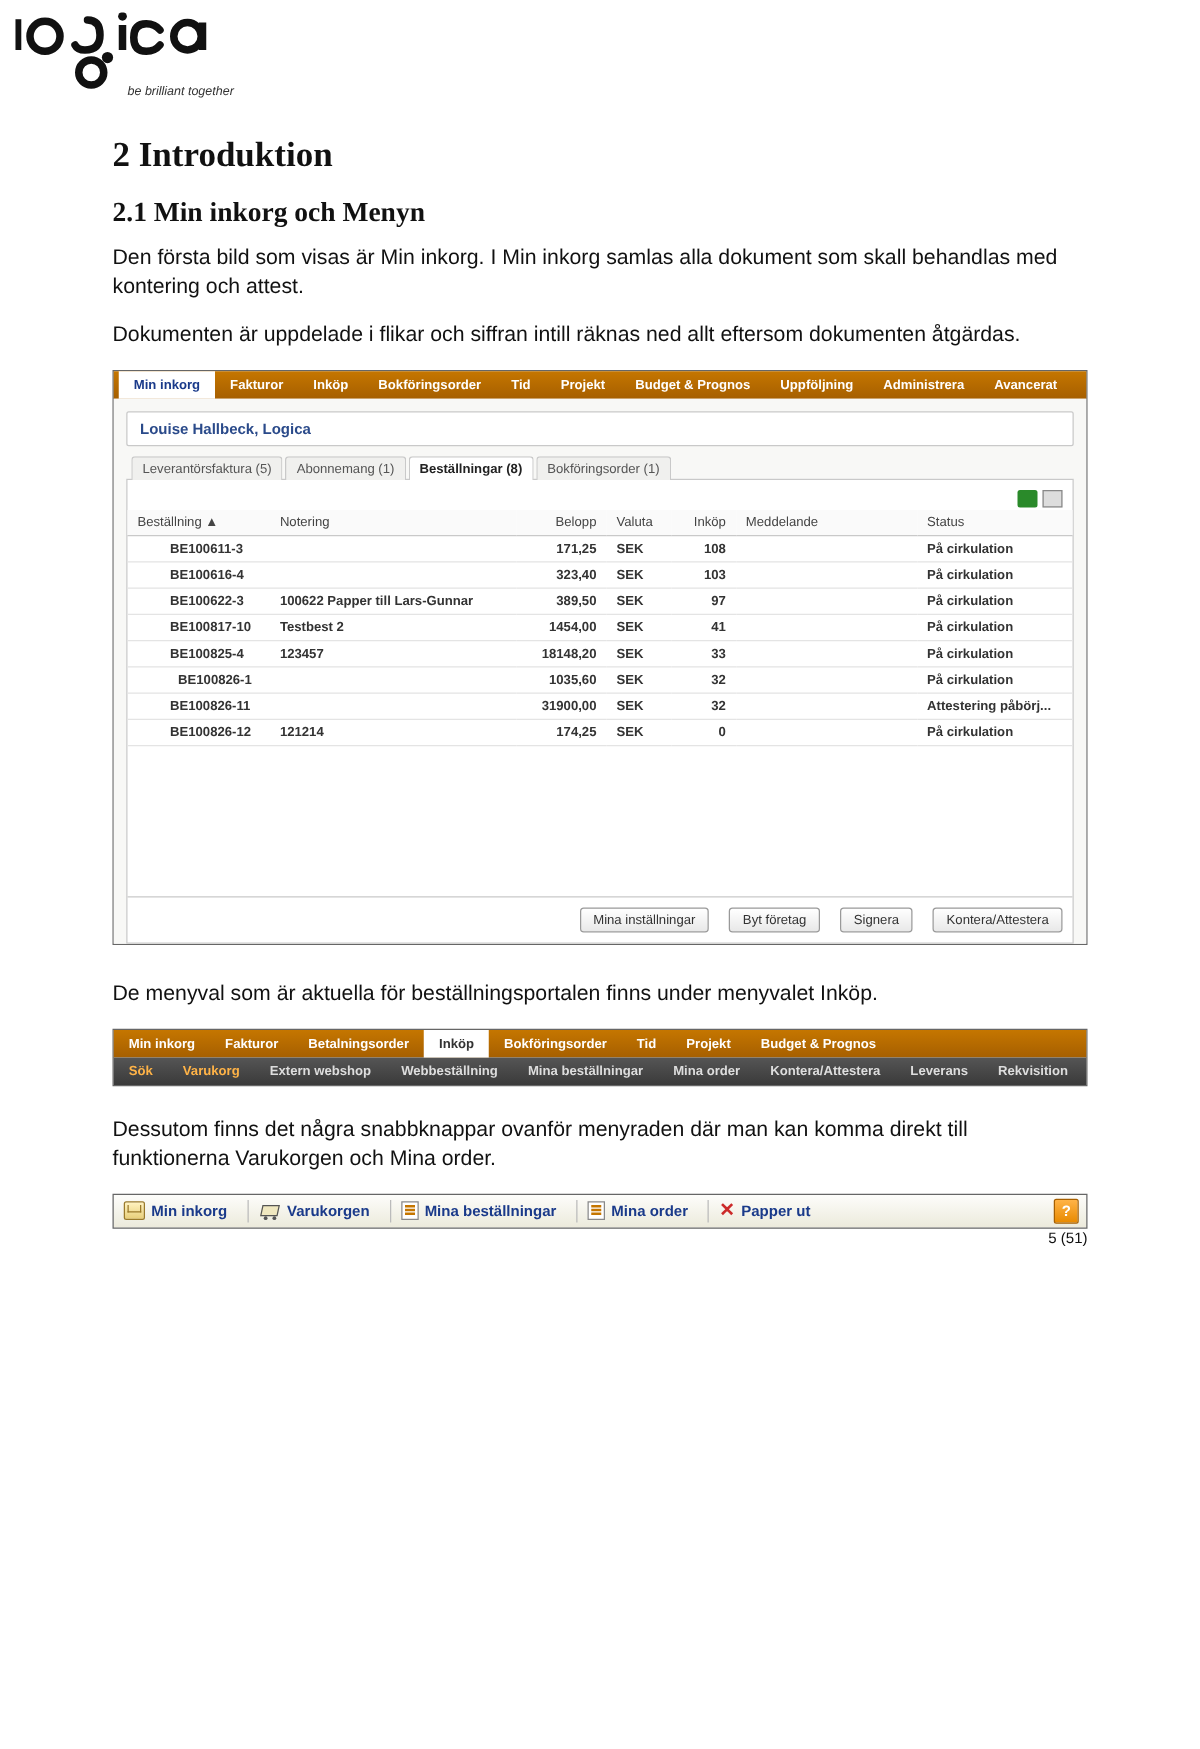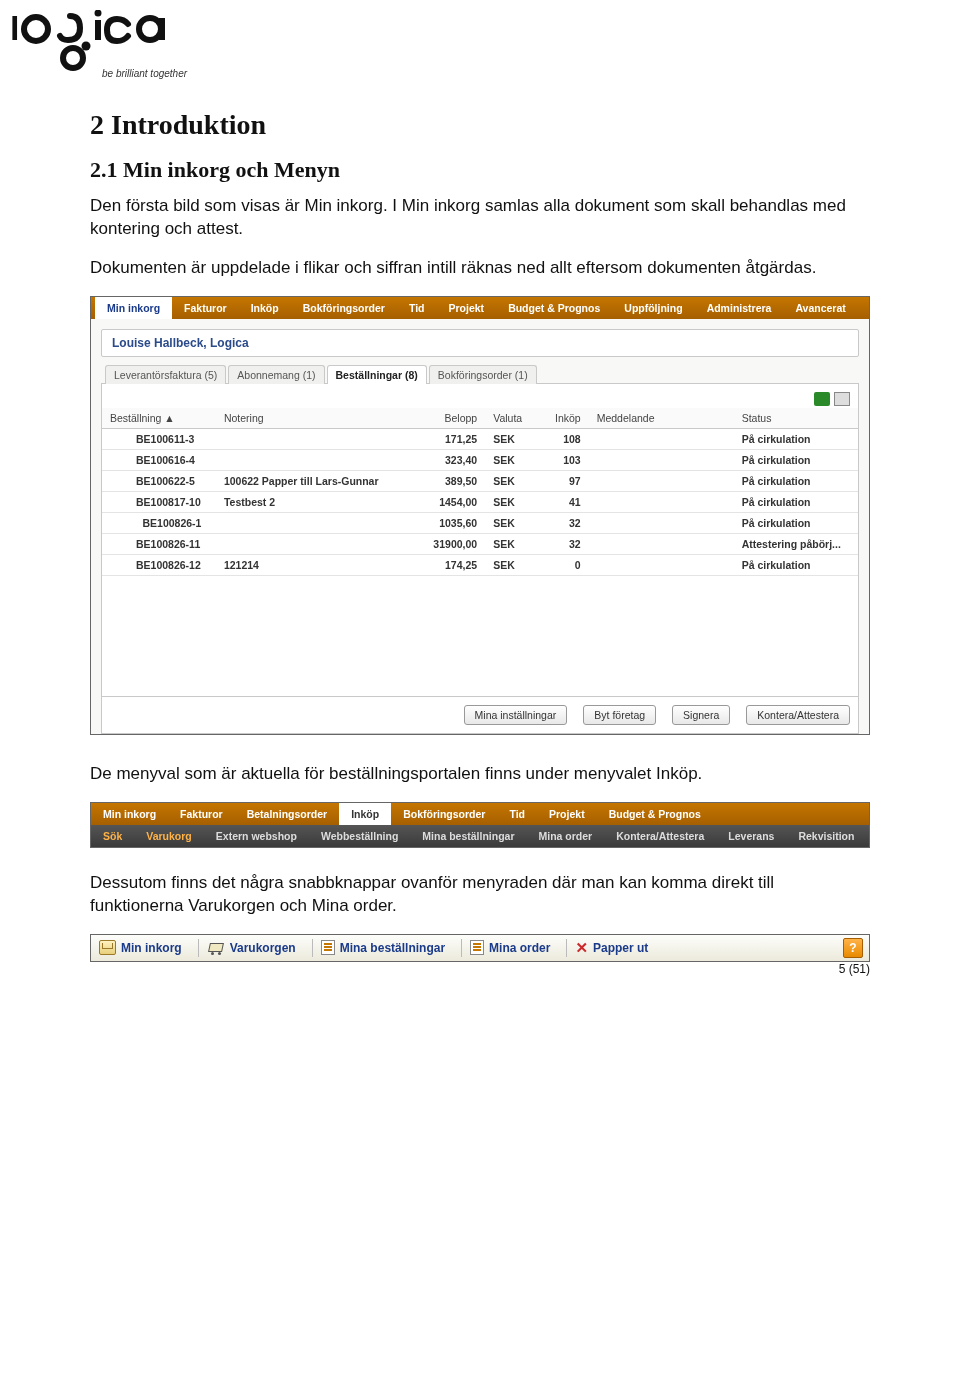--- a/index.html
+++ b/index.html
@@ -153,34 +153,43 @@
               <tr>
                 <td style="padding-left: 34px;">BE100616-4</td>
                 <td></td>
                 <td class="num">323,40</td>
                 <td>SEK</td>
                 <td class="num">103</td>
                 <td></td>
                 <td>På cirkulation</td>
               </tr>
               <tr>
-                <td style="padding-left: 34px;">BE100622-5</td>
+                <td style="padding-left: 34px;">BE100622-3</td>
                 <td>100622 Papper till Lars-Gunnar</td>
                 <td class="num">389,50</td>
                 <td>SEK</td>
                 <td class="num">97</td>
                 <td></td>
                 <td>På cirkulation</td>
               </tr>
               <tr>
                 <td style="padding-left: 34px;">BE100817-10</td>
                 <td>Testbest 2</td>
                 <td class="num">1454,00</td>
                 <td>SEK</td>
                 <td class="num">41</td>
+                <td></td>
+                <td>På cirkulation</td>
+              </tr>
+              <tr>
+                <td style="padding-left: 34px;">BE100825-4</td>
+                <td>123457</td>
+                <td class="num">18148,20</td>
+                <td>SEK</td>
+                <td class="num">33</td>
                 <td></td>
                 <td>På cirkulation</td>
               </tr>
               <tr>
                 <td style="padding-left: 34px; text-align: center;">BE100826-1</td>
                 <td></td>
                 <td class="num">1035,60</td>
                 <td>SEK</td>
                 <td class="num">32</td>
                 <td></td>

